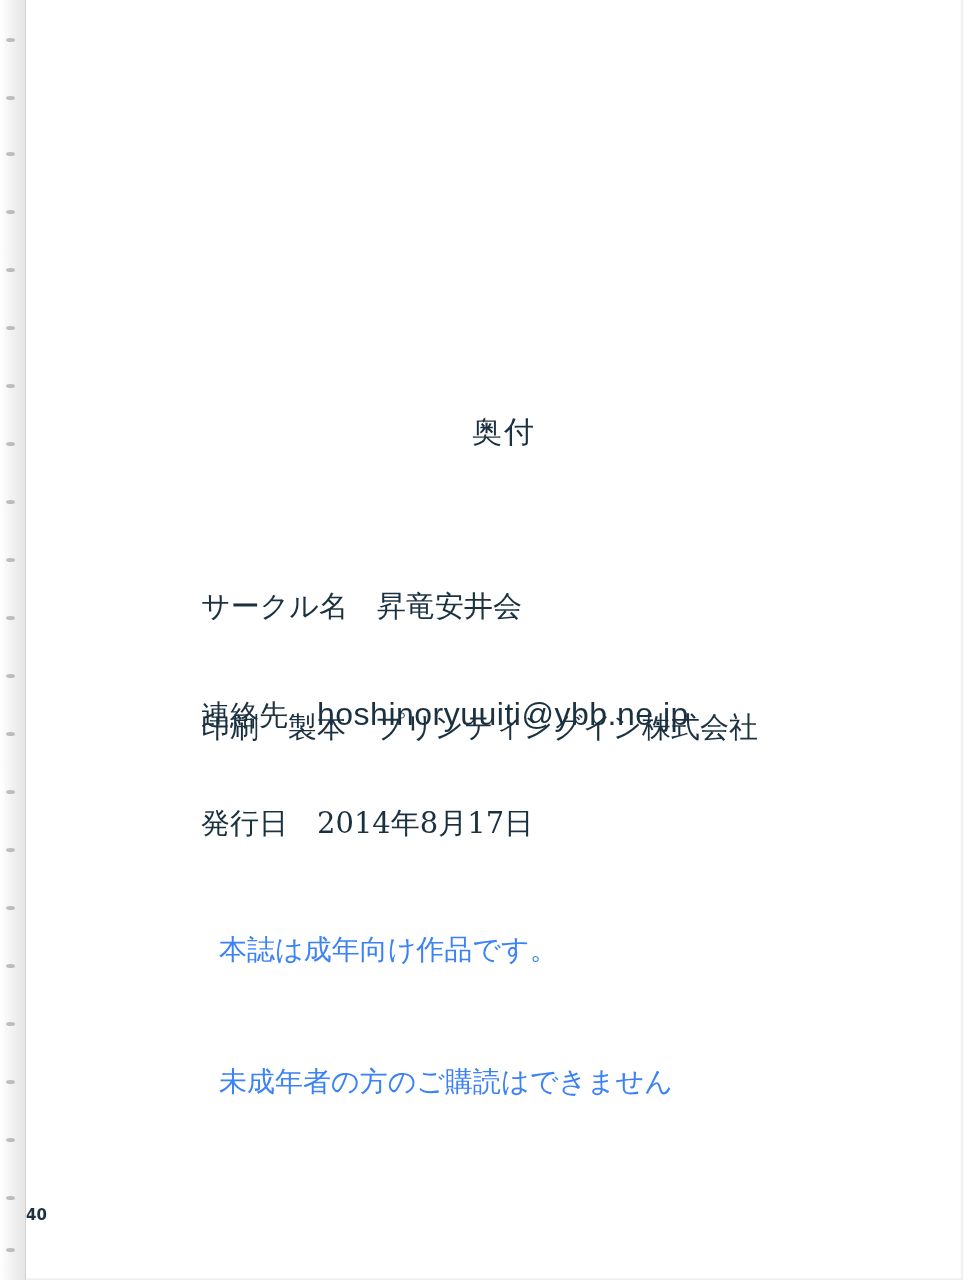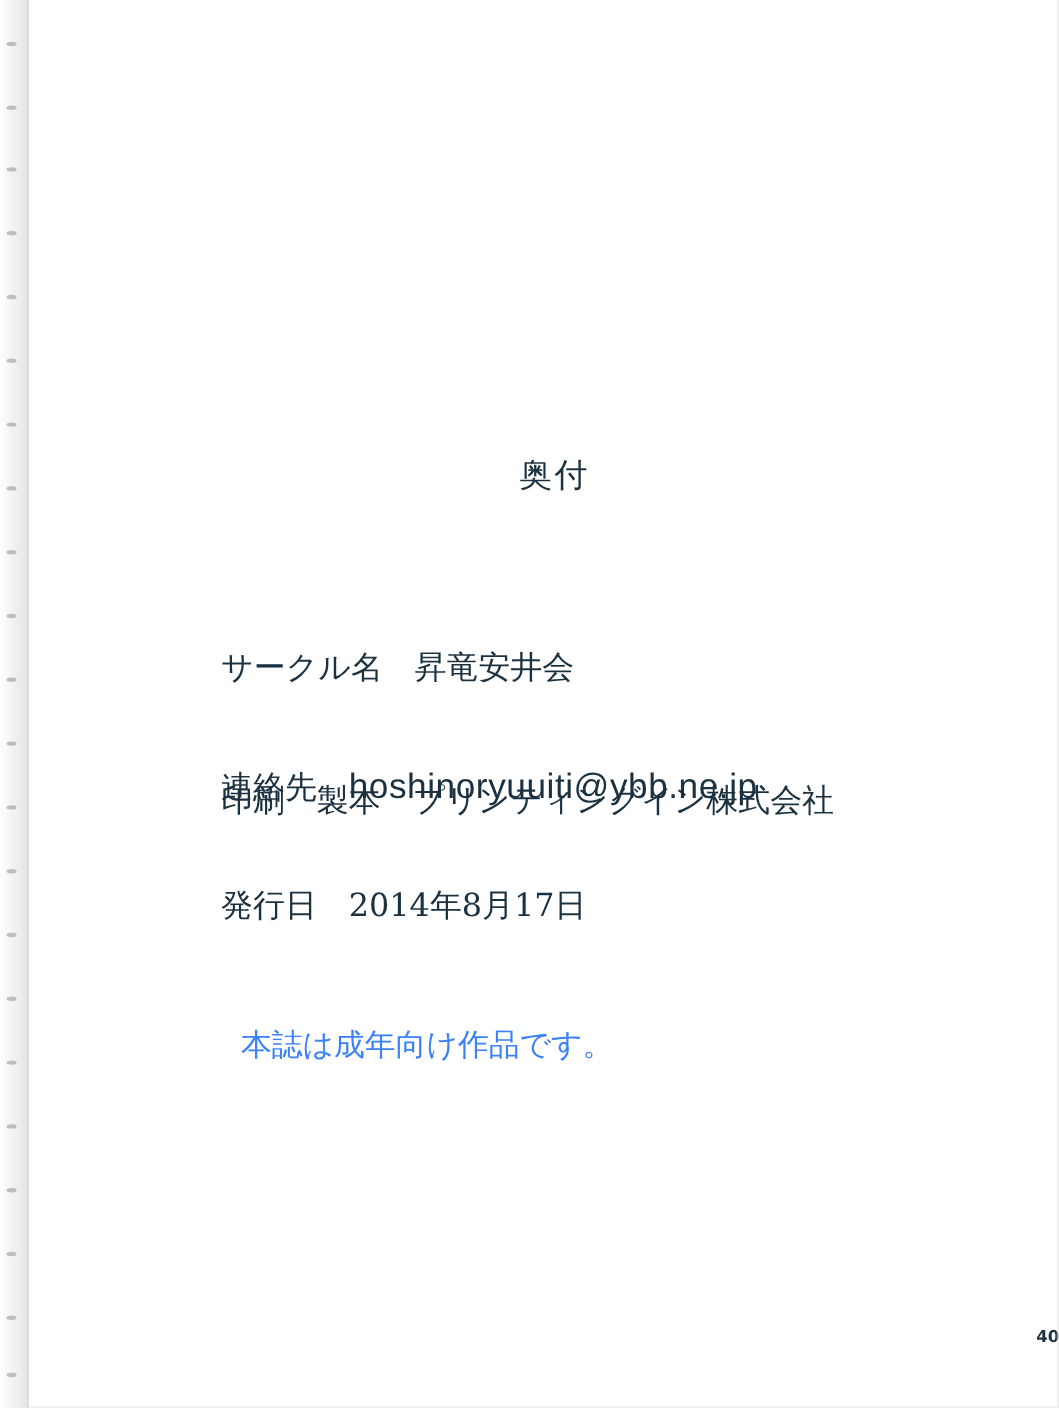--- a/index.html
+++ b/index.html
@@ -134,21 +134,21 @@
     color: #3b82f6;
     font-family: "DejaVu Serif", "Liberation Serif", serif;
     white-space: pre;
   }
 
   .page-number {
     position: absolute;
     left: 0;
     right: 0;
     top: 1206px;
-    text-align: right;
+    text-align: left;
     font-size: 15px;
     font-weight: bold;
     color: #1b3140;
     font-family: "DejaVu Sans", "Liberation Sans", sans-serif;
   }
 </style>
 </head>
 <body>
 
 <div class="page">
@@ -159,20 +159,21 @@
     <div class="info-block">
       <div class="info-line"><span>サークル名</span>　<span>昇竜安井会</span></div>
       <div class="info-line"><span>連絡先</span>　<span class="mono">hoshinoryuuiti@ybb.ne.jp</span></div>
       <div class="info-line"><span>発行日</span>　<span class="num">2014年8月17日</span></div>
     </div>
 
     <div class="print-line">印刷　製本　プリンティングイン株式会社</div>
 
     <div class="notice-block">
       <div>本誌は成年向け作品です。</div>
+      <div>未成年者の方のご購読はできません</div>
     </div>
 
     <div class="page-number">40</div>
 
     <div class="edge-right"></div>
     <div class="edge-bottom"></div>
   </div>
 
   <div class="gutter">
     <div class="gutter-line"></div>

